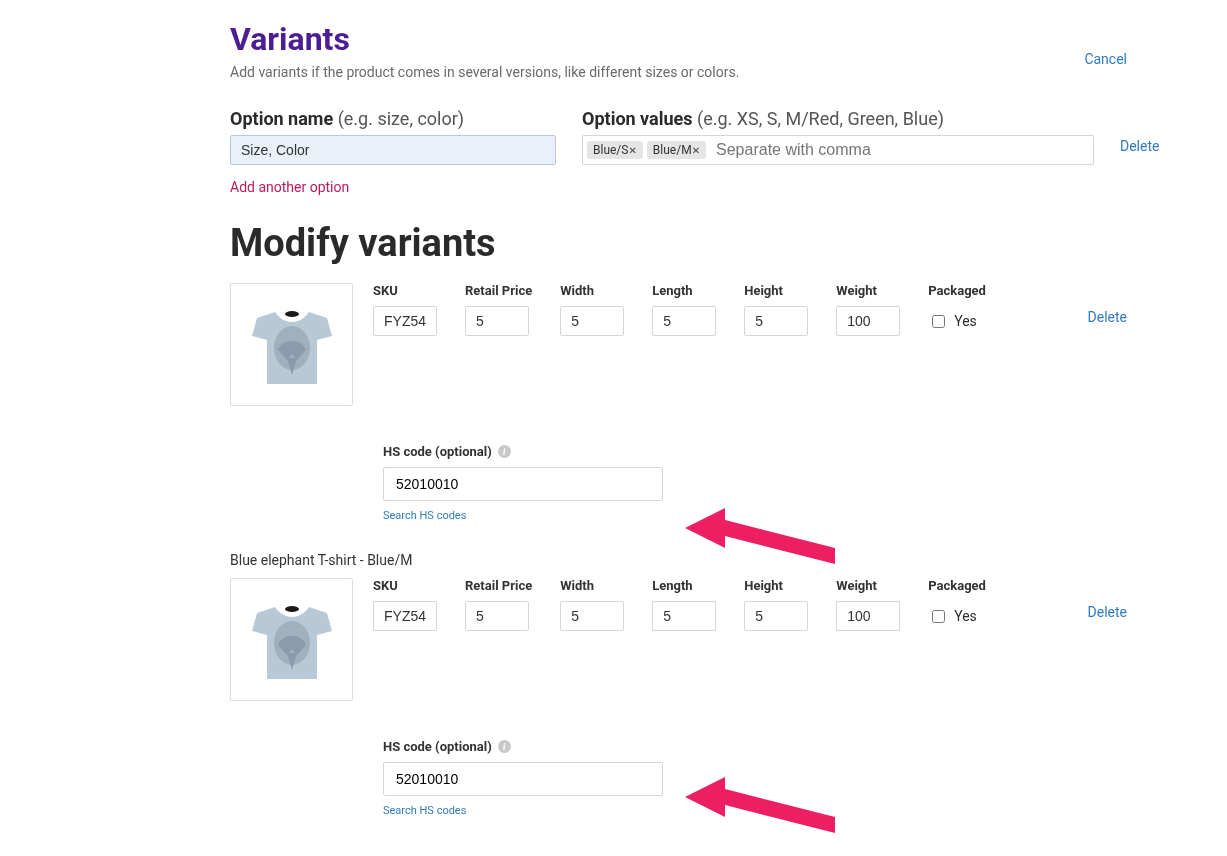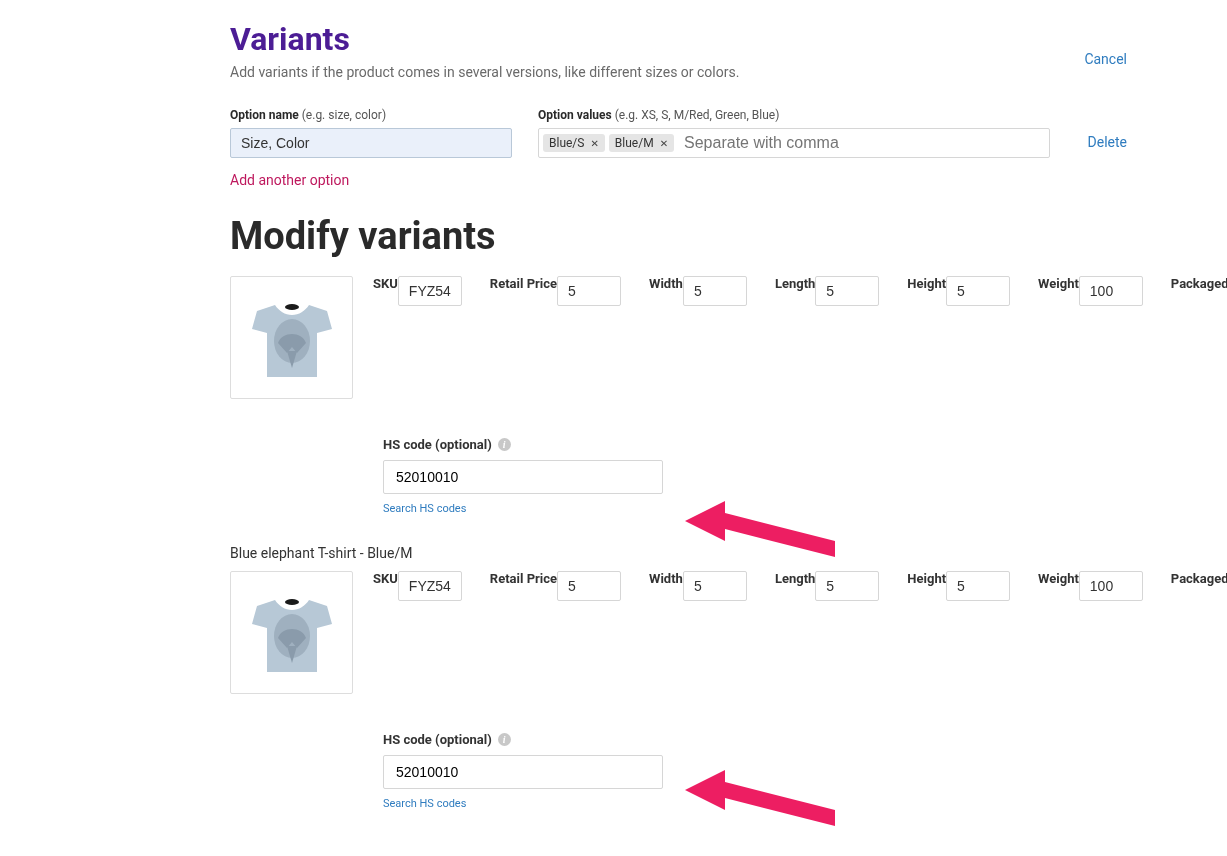--- a/index.html
+++ b/index.html
@@ -38,28 +38,28 @@
     margin-bottom: 28px;
   }
   .option-row {
     display: flex;
     gap: 26px;
     align-items: flex-start;
     margin-bottom: 10px;
   }
   .field-group { display: flex; flex-direction: column; }
   .field-label {
-    font-size: 12px;
+    font-size: 18px;
     color: #2a2a2a;
     margin-bottom: 6px;
   }
   .field-label .strong { font-weight: 700; }
   .field-label .hint { font-weight: 400; color: #555; }
   .option-name-input {
-    width: 282px;
+    width: 326px;
     height: 30px;
     border: 1px solid #b9c8d8;
     background: #eaf0fa;
     padding: 0 10px;
     font-size: 14px;
     color: #333;
     border-radius: 2px;
   }
   .tag-input {
     width: 512px;
@@ -72,21 +72,20 @@
     gap: 4px;
   }
   .tag {
     background: #e5e5e5;
     border-radius: 3px;
     padding: 2px 6px;
     font-size: 12px;
     color: #333;
     display: inline-flex;
     align-items: center;
-    gap: 6px;
   }
   .tag .x { font-size: 10px; color: #444; cursor: pointer; }
   .tag-placeholder {
     border: none;
     outline: none;
     font-size: 16px;
     color: #999;
     flex: 1;
     padding: 2px 6px;
     background: transparent;
@@ -123,21 +122,21 @@
     height: 123px;
     border: 1px solid #ddd;
     border-radius: 2px;
     background: #fff;
     display: flex;
     align-items: center;
     justify-content: center;
     flex-shrink: 0;
   }
   .cols { display: flex; gap: 28px; flex: 1; }
-  .col { display: flex; flex-direction: row; }
+  .col { display: flex; flex-direction: column; }
   .col-label {
     font-size: 13px;
     font-weight: 700;
     color: #333;
     margin-bottom: 8px;
     white-space: nowrap;
   }
   .inp {
     height: 30px;
     border: 1px solid #d6d6d6;

